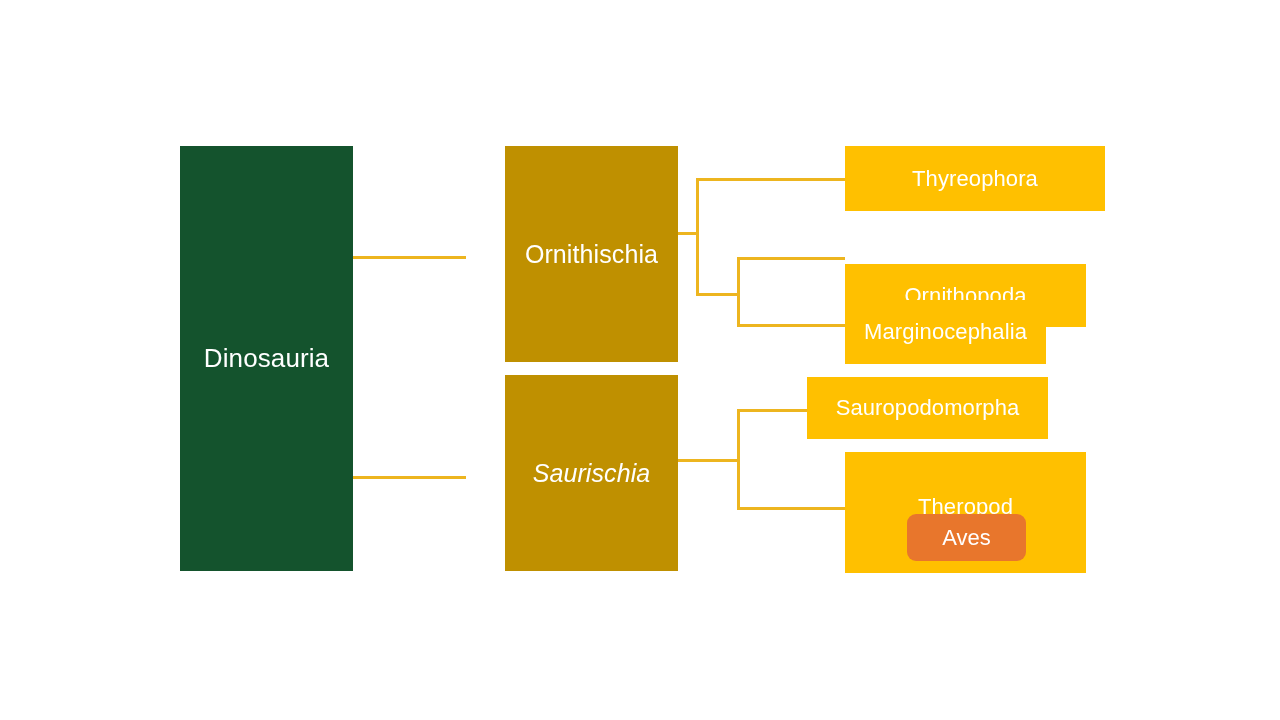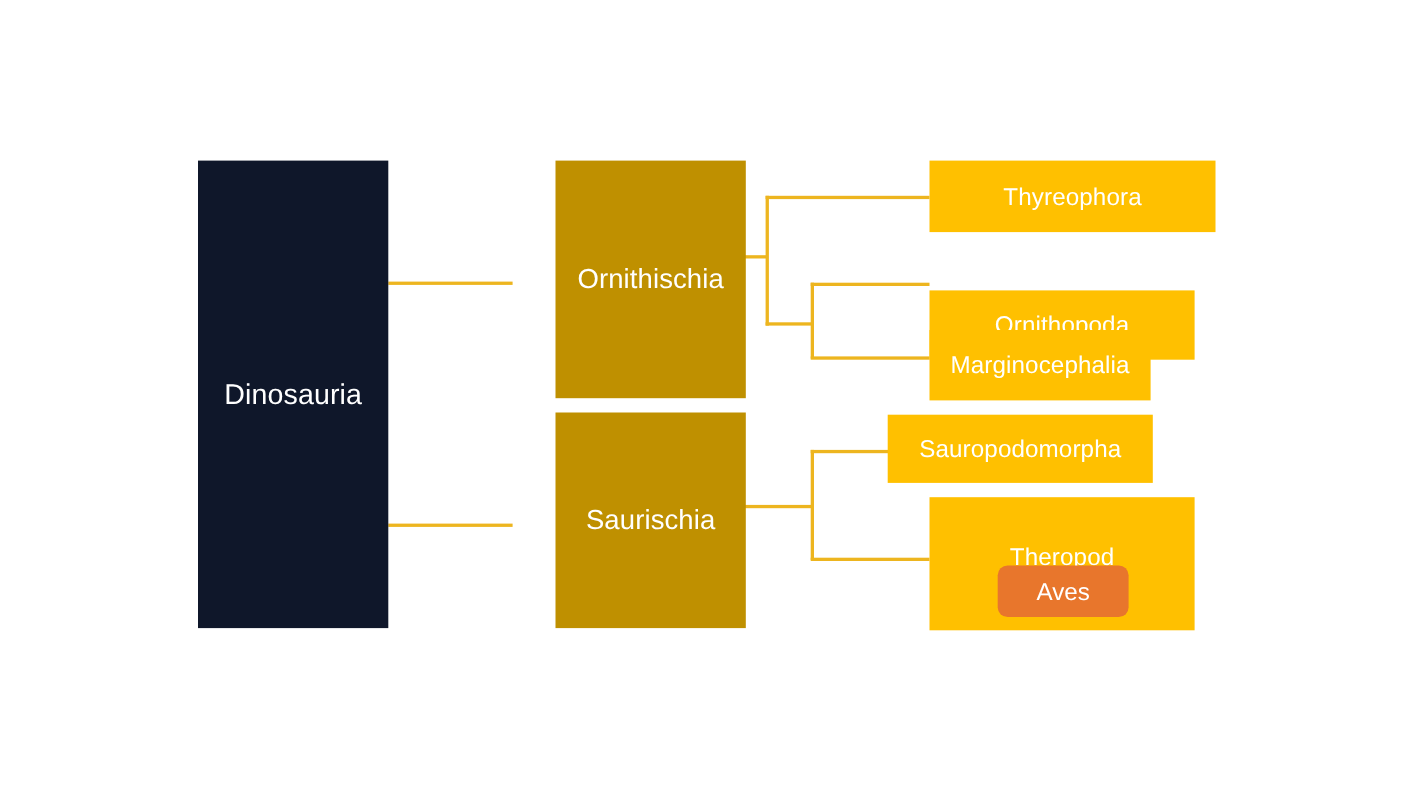--- a/index.html
+++ b/index.html
@@ -28,21 +28,21 @@
     align-items: center;
     justify-content: center;
     color: #ffffff;
     text-align: center;
     line-height: 1.15;
     letter-spacing: 0.1px;
     white-space: nowrap;
     z-index: 3;
   }
   .node.root {
-    background: #0f172a;
+    background: #14532d;
     font-size: 26px;
   }
   .node.rank2 {
     background: #BF9000;
     font-size: 25px;
     margin-left: 39px;
   }
   .node.leaf {
     background: #FFC000;
     font-size: 22px;
@@ -113,21 +113,21 @@
   <div class="seg h" style="left:737px; top:507px; width:108px;"></div>
 
   <div class="node root" style="left:180px; top:146px; width:173px; height:425px;">
     <span class="node-label">Dinosauria</span>
   </div>
 
   <div class="node rank2" style="left:466px; top:146px; width:173px; height:216px;">
     <span class="node-label">Ornithischia</span>
   </div>
 
-  <div class="node rank2" style="left:466px; top:375px; width:173px; height:196px;">
+  <div class="node rank2" style="left:466px; top:375px; width:173px; height:196px;font-style:italic;">
     <span class="node-label">Saurischia</span>
   </div>
 
   <div class="node leaf" style="left:845px; top:146px; width:260px; height:65px;">
     <span class="node-label">Thyreophora</span>
   </div>
 
   <div class="node leaf" style="left:845px; top:224px; width:241px; height:63px;margin-top:40px;">
     <span class="node-label">Ornithopoda</span>
   </div>

